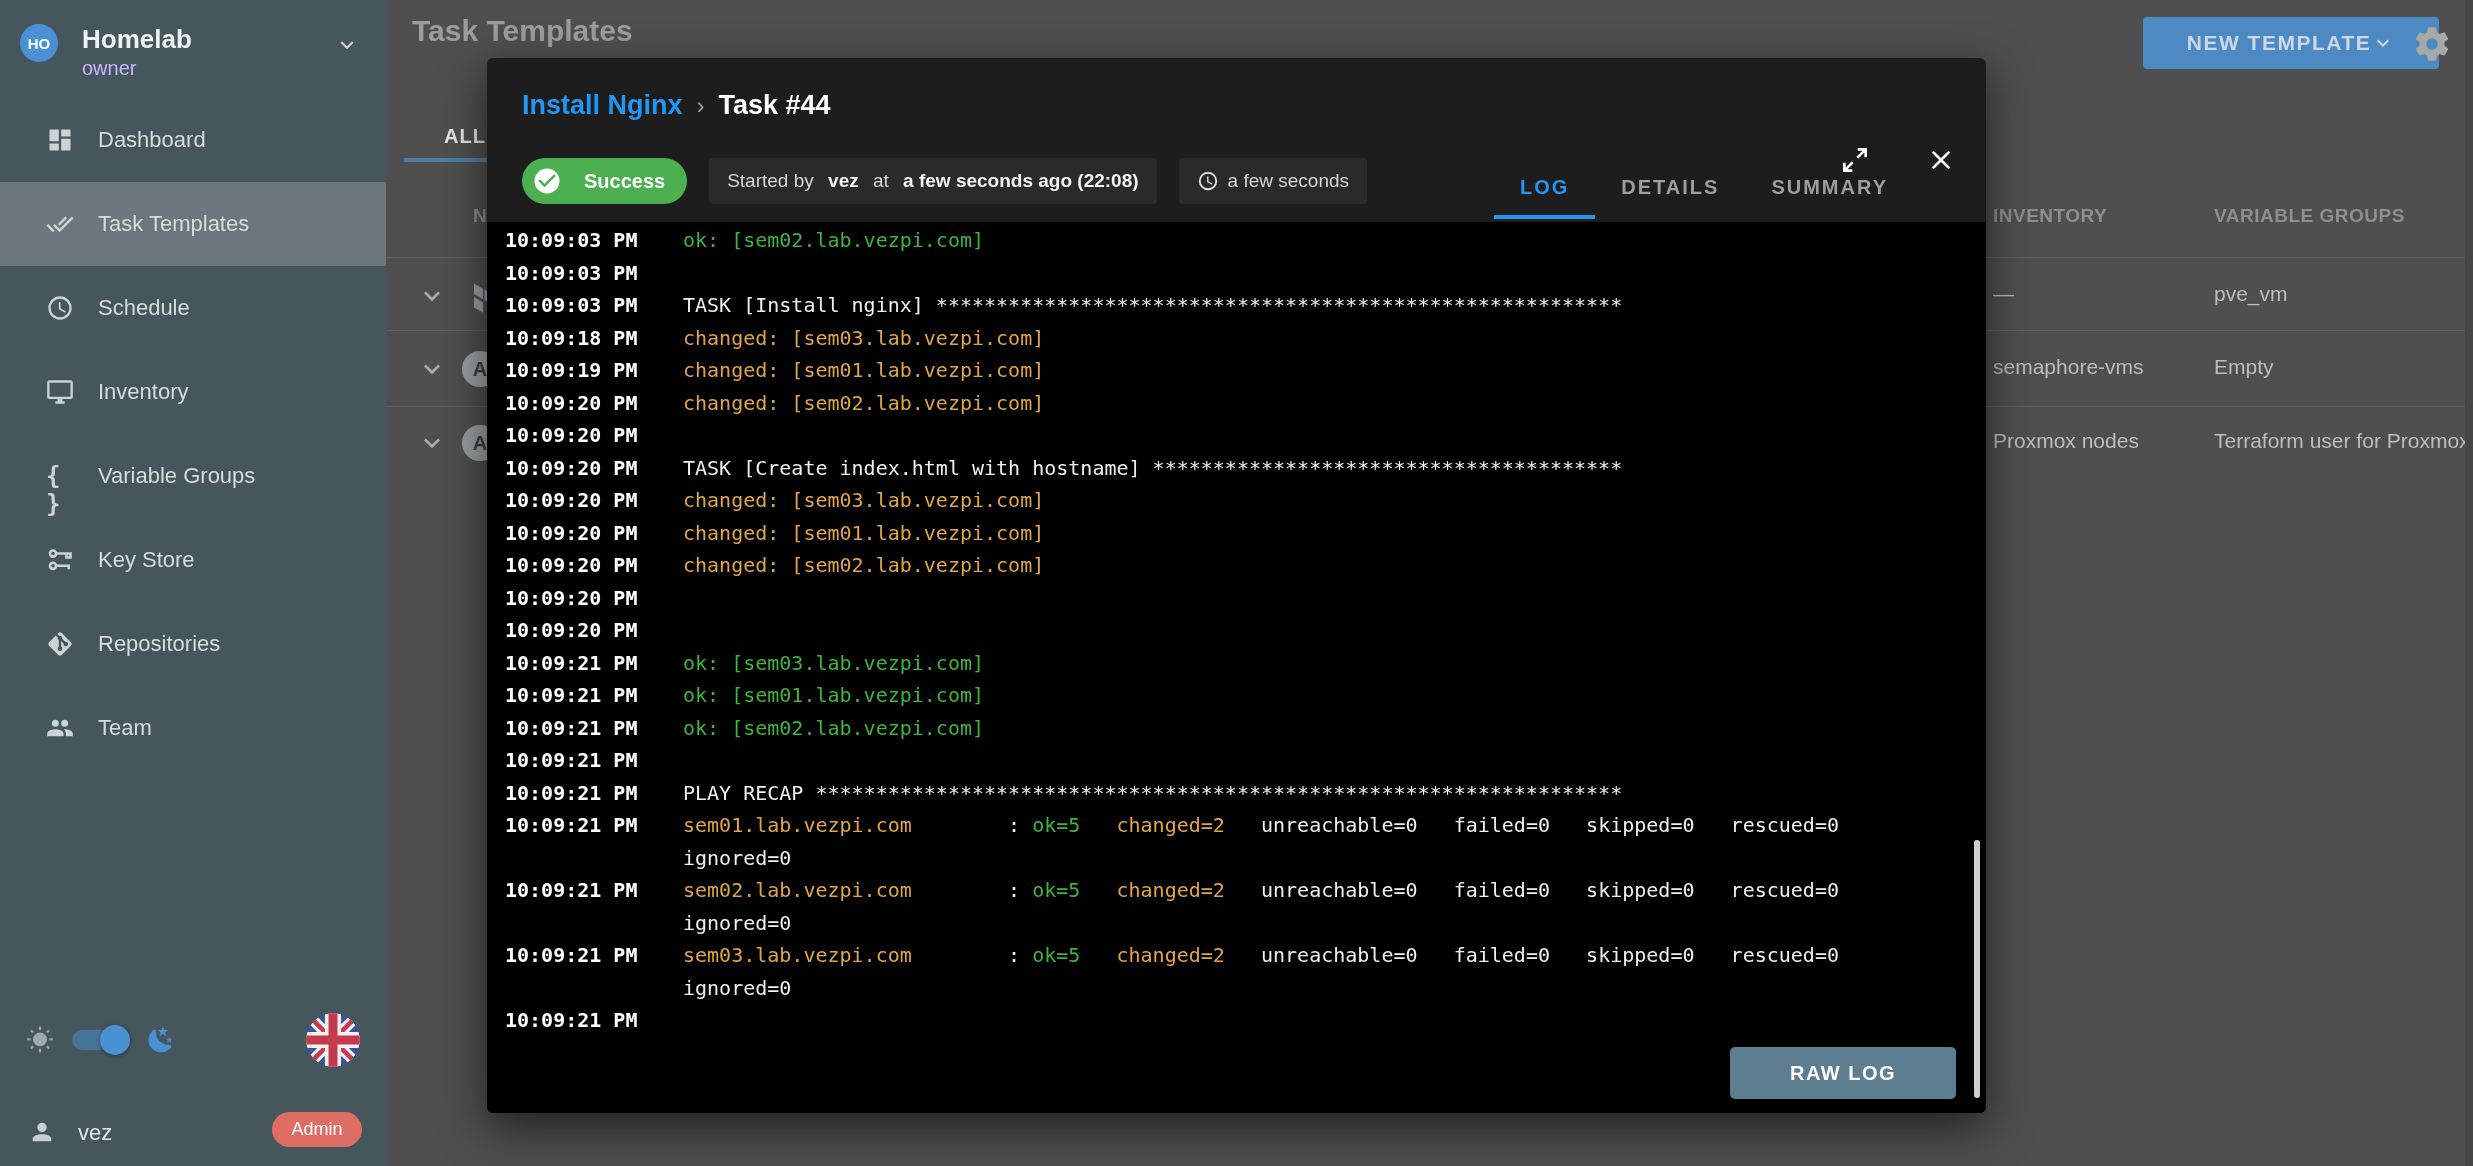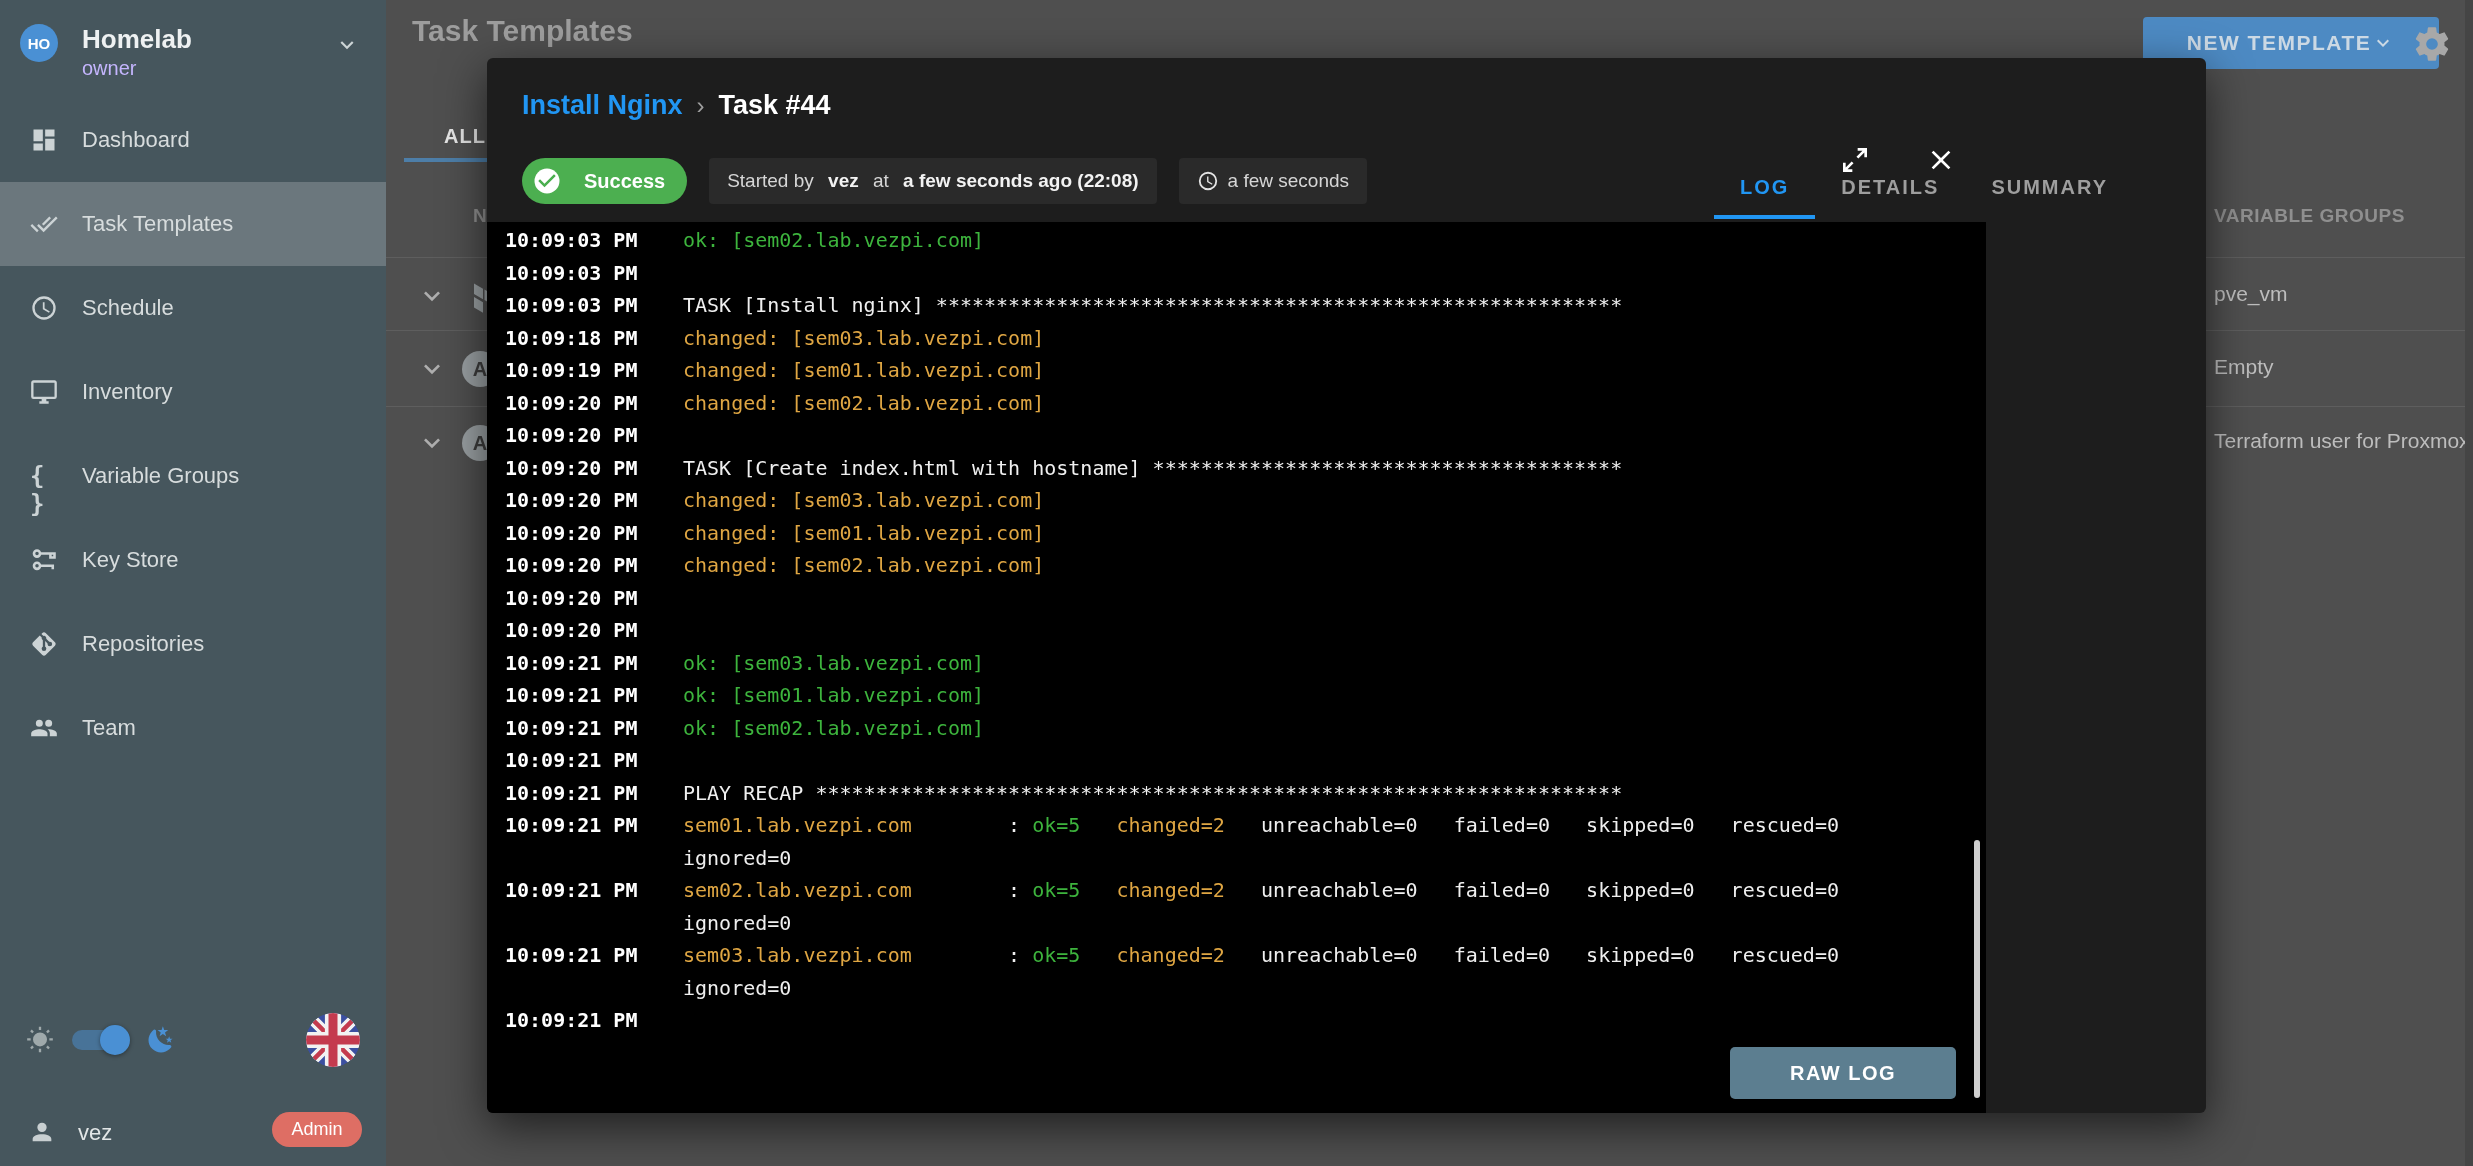--- a/index.html
+++ b/index.html
@@ -17,21 +17,21 @@
   .avatar {
     position:absolute; left:20px; top:24px; width:38px; height:38px; border-radius:50%;
     background:#4a90d4; color:#fff; font-size:15px; font-weight:bold;
     display:flex; align-items:center; justify-content:center;
   }
   .ws-name { margin-left:62px; font-size:26px; font-weight:bold; color:#eef1f2; line-height:30px; }
   .ws-role { margin-left:62px; font-size:20px; color:#c4b5fd; margin-top:3px; }
   .ws-chevron { position:absolute; right:26px; top:32px; width:26px; height:26px; color:#ccd4d6; }
   .nav { margin-top:2px; }
   .nav-item {
-    height:84px; display:flex; align-items:center; padding-left:30px; cursor:pointer;
+    height:84px; display:flex; align-items:center; padding-left:46px; cursor:pointer;
     font-size:22px; color:#d7dcdd;
   }
   .nav-item.active { background:rgba(255,255,255,0.2); }
   .nav-item .nicon { width:28px; height:28px; margin-right:24px; color:#ccd3d5; flex:0 0 28px; }
   .nav-item .nicon svg { width:28px; height:28px; }
   .nicon.braces { font-family:"DejaVu Sans Mono", monospace; font-size:24px; font-weight:bold; text-align:center; line-height:28px; }
   .sb-theme { position:absolute; left:0; top:1012px; width:100%; height:56px; }
   .sun-icon { position:absolute; left:26px; top:14px; width:28px; height:28px; color:#9fa9ab; }
   .toggle { position:absolute; left:72px; top:18px; width:56px; height:20px; border-radius:10px; background:rgba(74,144,212,0.5); cursor:pointer; }
   .knob { position:absolute; right:-2px; top:-5px; width:30px; height:30px; border-radius:50%; background:#4a90d4; box-shadow:0 1px 4px rgba(0,0,0,.4); }
@@ -63,21 +63,21 @@
   .th { position:absolute; top:205px; font-size:19px; font-weight:bold; color:#8f8f8f; letter-spacing:0.5px; }
   .divider { position:absolute; left:0; width:2087px; height:1px; background:#5e5e5e; }
   .cell { position:absolute; font-size:21px; color:#bdbdbd; }
   .row-chevron { position:absolute; left:30px; width:32px; height:32px; color:#aeaeae; cursor:pointer; }
   .row-icon-circle { position:absolute; left:76px; width:36px; height:36px; border-radius:50%; background:#9aa0a3;
     color:#3c3c3c; font-weight:bold; font-size:20px; display:flex; align-items:center; justify-content:center; }
   .tf-icon { position:absolute; left:76px; width:36px; height:36px; color:#9aa0a3; }
   .page-scrollbar { position:absolute; right:0; top:0; width:8px; height:1166px; background:#454545; }
   
   .modal {
-    position:absolute; left:487px; top:58px; width:1719px; height:1055px; z-index:10;
+    position:absolute; left:487px; top:58px; width:1499px; height:1055px; z-index:10;
     background:#1d1d1d; border-radius:6px; overflow:hidden;
     box-shadow:0 14px 45px rgba(0,0,0,0.6);
   }
   .modal-header { position:relative; height:164px; }
   .crumb { position:absolute; left:35px; top:32px; display:flex; align-items:center; font-size:27px; font-weight:bold; }
   .crumb-template { color:#2196f3; cursor:pointer; }
   .crumb-sep { color:#9e9e9e; font-size:24px; padding:0 14px; font-weight:normal; }
   .crumb-task { color:#ffffff; }
   .icon-btn { position:absolute; top:86px; width:32px; height:32px; color:#fff; cursor:pointer; }
   .expand-btn { left:1352px; }

